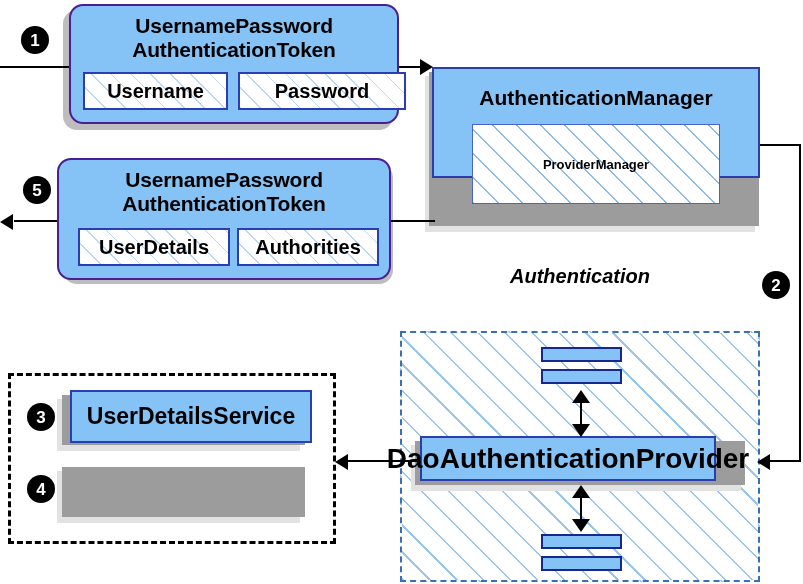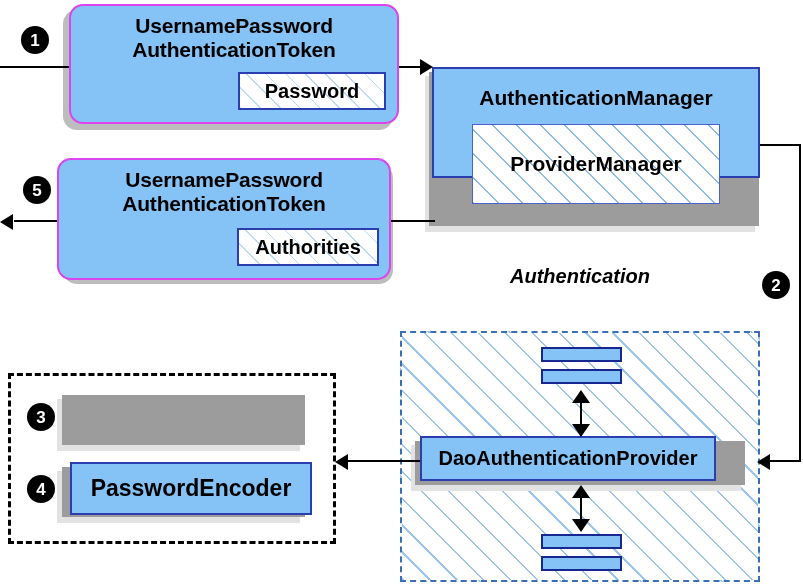--- a/index.html
+++ b/index.html
@@ -37,21 +37,21 @@
     z-index: 2;
   }
   .shadow-b {
     background: #e2e2e2;
     z-index: 1;
   }
 
   
   .token {
     background: #85c2f5;
-    border: 2px solid #d946ef;
+    border: 2px solid #4c1d95;
     border-radius: 14px;
     box-sizing: border-box;
     z-index: 6;
   }
   .token-shadow {
     background: #bdbdbd;
     border-radius: 14px;
     z-index: 3;
   }
   .token-title {
@@ -169,52 +169,54 @@
 
   <div class="abs bullet" style="left:22px; top:27px;">1</div>
 
   <div class="abs token-shadow" style="left:63px; top:10px; width:330px; height:120px;"></div>
 
   <div class="abs token" style="left:69px; top:4px; width:330px; height:120px;">
     <div class="token-title" style="top:8px;">
       <span>UsernamePassword</span><br>
       <span>AuthenticationToken</span>
     </div>
-    <div class="field" style="left:167px; top:66px; width:148px; height:38px;">Password</div>
+    <div class="field" style="left:12px; top:66px; width:145px; height:38px;">Username</div>
+    <div class="field" style="left:167px; top:66px; width:168px; height:38px;">Password</div>
   </div>
 
   <div class="abs line-h" style="left:397px; top:66px; width:28px;"></div>
   <div class="abs arrow-r" style="left:420px; top:59px;"></div>
 
   <div class="abs shadow-b" style="left:425px; top:76px; width:330px; height:156px;"></div>
   <div class="abs shadow-a" style="left:429px; top:72px; width:330px; height:154px;"></div>
 
   <div class="abs bluebox" style="left:432px; top:67px; width:328px; height:111px; display:block;">
     <div class="abs" style="left:0; right:0; top:17px; text-align:center; font-size:21px; font-weight:bold;">AuthenticationManager</div>
-    <div class="abs hatch-white" style="left:38px; top:55px; width:248px; height:80px; border:1px solid #4a63c8; box-sizing:border-box; display:flex; align-items:center; justify-content:center; font-size:21px; font-weight:bold;">
+    <div class="abs hatch-white" style="left:38px; top:55px; width:248px; height:80px; border:1px solid #4a63c8; box-sizing:border-box; display:flex; align-items:center; justify-content:center; font-size:13px; font-weight:bold;">
       <span>ProviderManager</span>
     </div>
   </div>
 
   <div class="abs line-h" style="left:758px; top:144px; width:43px;"></div>
   <div class="abs line-v" style="left:799px; top:144px; height:318px;"></div>
   <div class="abs line-h" style="left:760px; top:460px; width:40px;"></div>
   <div class="abs arrow-l" style="left:757px; top:454px;"></div>
 
   <div class="abs bullet" style="left:763px; top:272px;">2</div>
 
   <div class="abs line-h" style="left:390px; top:220px; width:45px;"></div>
 
   <div class="abs token-shadow" style="left:63px; top:164px; width:330px; height:120px;"></div>
 
   <div class="abs token" style="left:57px; top:158px; width:334px; height:122px;">
     <div class="token-title" style="top:8px;">
       <span>UsernamePassword</span><br>
       <span>AuthenticationToken</span>
     </div>
+    <div class="field" style="left:19px; top:68px; width:152px; height:38px;">UserDetails</div>
     <div class="field" style="left:178px; top:68px; width:142px; height:38px;">Authorities</div>
   </div>
 
   <div class="abs line-h" style="left:14px; top:220px; width:58px;"></div>
   <div class="abs arrow-l" style="left:0px; top:214px;"></div>
 
   <div class="abs bullet" style="left:24px; top:177px;">5</div>
 
   <div class="section-title" style="left:400px; top:264px; width:360px;font-style:italic;">
     <span>Authentication</span><br>
@@ -225,42 +227,42 @@
   <div class="abs small-bar" style="left:541px; top:347px; width:81px; height:15px;"></div>
   <div class="abs small-bar" style="left:541px; top:369px; width:81px; height:15px;"></div>
 
   <div class="abs line-v" style="left:580px; top:392px; height:44px;"></div>
   <div class="abs arrow-u" style="left:572px; top:390px;"></div>
   <div class="abs arrow-d" style="left:572px; top:424px;"></div>
 
   <div class="abs shadow-b" style="left:411px; top:445px; width:330px; height:46px;"></div>
   <div class="abs shadow-a" style="left:415px; top:441px; width:330px; height:44px;"></div>
 
-  <div class="abs bluebox" style="left:420px; top:436px; width:296px; height:45px; font-size:20px;">
+  <div class="abs bluebox" style="left:420px; top:436px; width:296px; height:45px; font-size:28px;">
     <span>DaoAuthenticationProvider</span>
   </div>
 
   <div class="abs line-v" style="left:580px; top:487px; height:42px;"></div>
   <div class="abs arrow-u" style="left:572px; top:485px;"></div>
   <div class="abs arrow-d" style="left:572px; top:519px;"></div>
 
   <div class="abs small-bar" style="left:541px; top:534px; width:81px; height:15px;"></div>
   <div class="abs small-bar" style="left:541px; top:556px; width:81px; height:15px;"></div>
 
   <div class="abs line-h" style="left:348px; top:460px; width:75px;"></div>
   <div class="abs arrow-l" style="left:335px; top:454px;"></div>
 
   <div class="abs dashed-black" style="left:8px; top:373px; width:328px; height:171px;"></div>
 
   <div class="abs shadow-b" style="left:57px; top:399px; width:243px; height:52px;"></div>
   <div class="abs shadow-a" style="left:62px; top:395px; width:243px; height:50px;"></div>
+  <div class="abs bluebox" style="left:70px; top:390px; width:242px; height:53px; font-size:23px;">
+    <span>UserDetailsService</span>
+  </div>
 
   <div class="abs bullet" style="left:28px; top:404px;">3</div>
 
   <div class="abs shadow-b" style="left:57px; top:471px; width:243px; height:52px;"></div>
   <div class="abs shadow-a" style="left:62px; top:467px; width:243px; height:50px;"></div>
-  <div class="abs bluebox" style="left:70px; top:462px; width:242px; height:53px; font-size:23px;">
-    <span>PasswordEncoder</span>
-  </div>
 
   <div class="abs bullet" style="left:28px; top:476px;">4</div>
 
 </div>
 
 </body></html>

